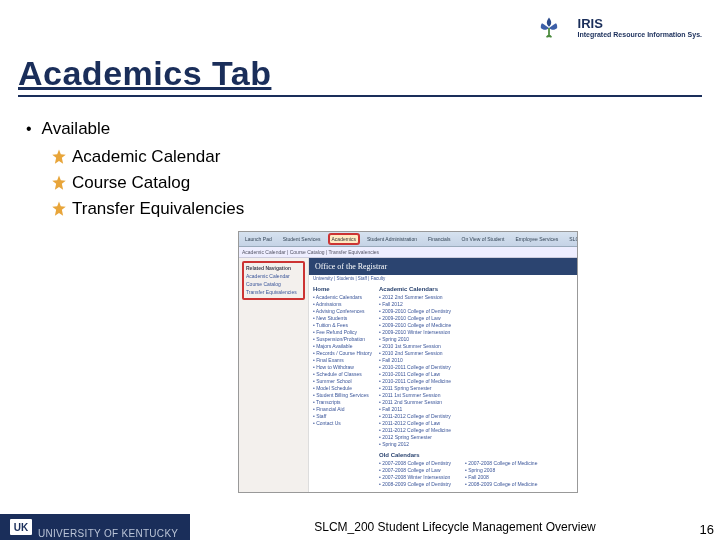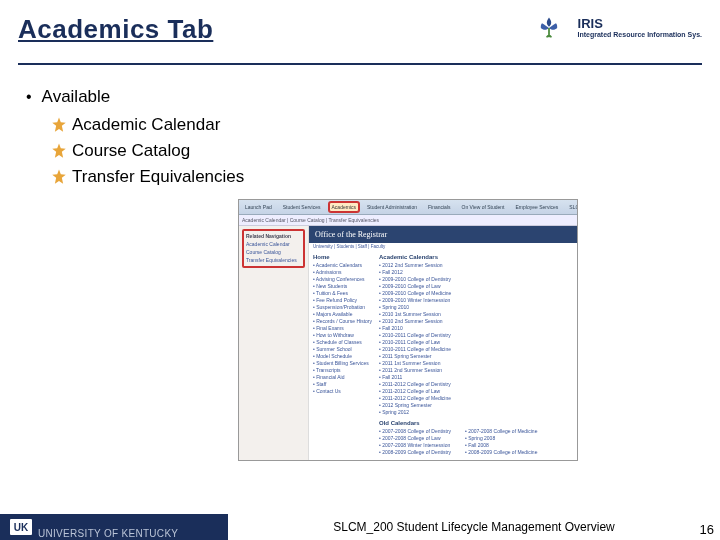--- a/index.html
+++ b/index.html
@@ -18,27 +18,28 @@
     padding: 14px 18px 0 18px;
   }
   .header {
     display: flex;
     justify-content: space-between;
     align-items: flex-start;
     border-bottom: 2px solid #1a2e5a;
     padding-bottom: 0;
   }
   .title {
-    font-size: 26px;
+    font-size: 34px;
     font-weight: bold;
     color: #1a2e5a;
     text-decoration: underline;
     text-decoration-color: #1a2e5a;
     letter-spacing: 0.5px;
-    padding-bottom: 18px;
+    padding-bottom: 2px;
+    margin-top: 40px;
   }
   .logo {
     display: flex;
     align-items: center;
     gap: 15px;
   }
   .logo-icon {
     width: 28px;
     height: 28px;
   }
@@ -148,21 +149,21 @@
   .ss-old-cols { display: flex; gap: 14px; }
   .footer {
     position: absolute;
     left: 0; right: 0; bottom: 0;
     height: 26px;
     background: #1a2e5a;
     display: flex;
     align-items: center;
   }
   .footer-left {
-    width: 228px;
+    width: 190px;
     height: 100%;
     background: #1a2e5a;
     display: flex;
     align-items: center;
     padding-left: 10px;
     gap: 6px;
   }
   .uk-badge {
     width: 22px; height: 16px;
     background: #fff;

